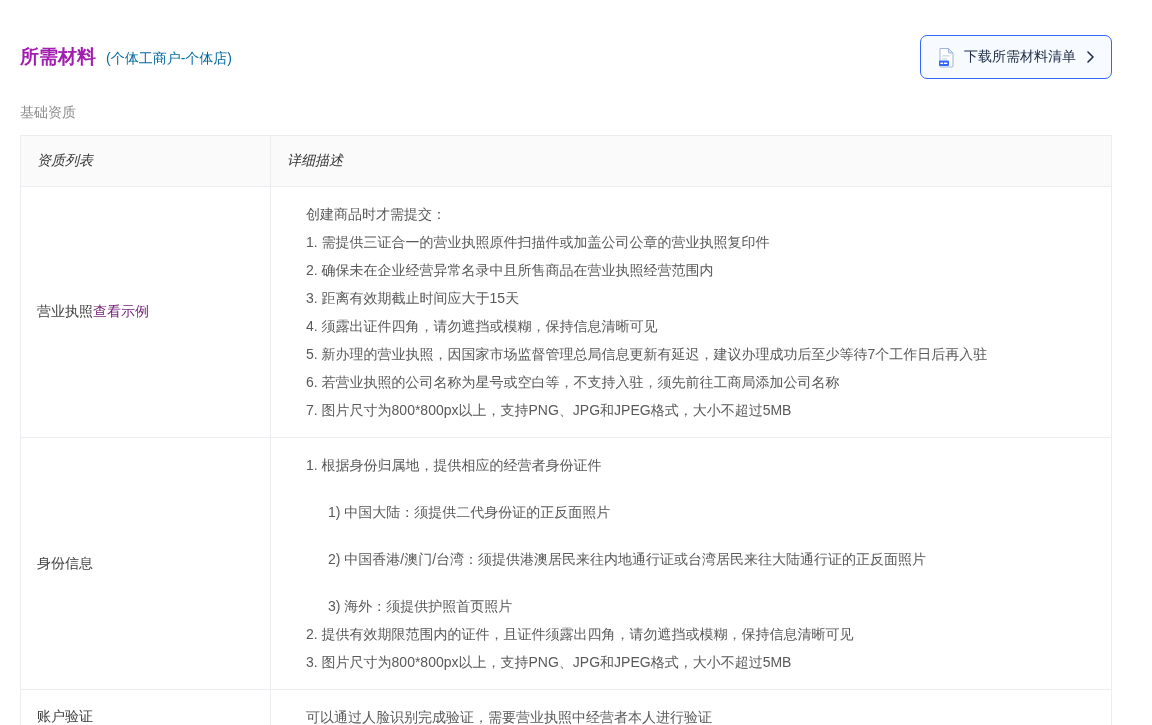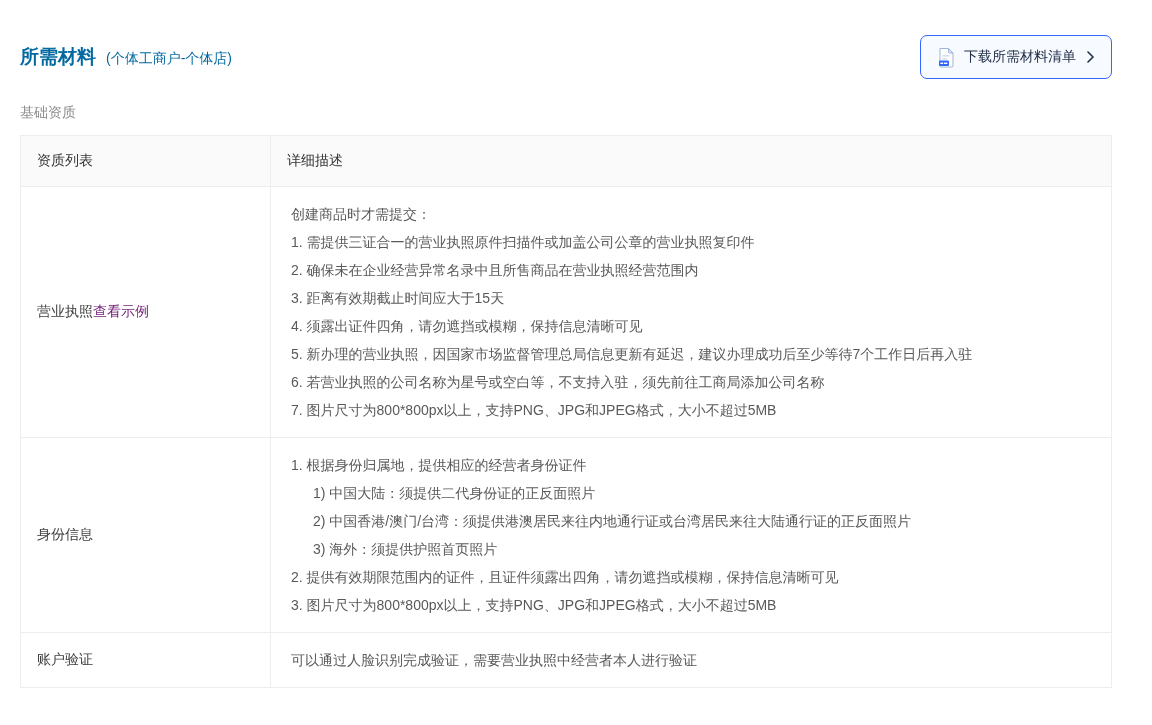--- a/index.html
+++ b/index.html
@@ -11,21 +11,21 @@
     overflow: hidden;
   }
   .page { padding: 34px 40px 0 20px; }
 
   
   .page-header {
     display: flex; align-items: center; justify-content: space-between;
     min-height: 46px;
   }
   .title-wrap { display: flex; align-items: baseline; gap: 10px; }
-  .page-title { font-size: 19px; font-weight: 600; color: #0369a1; }
+  .page-title { font-size: 19px; font-weight: 600; color: #a21caf; }
   .page-subtitle { font-size: 14px; color: #0369a1; font-weight: 400; }
 
   .download-btn {
     display: flex; align-items: center; gap: 8px;
     height: 44px; padding: 0 16px;
     background: #f7faff;
     border: 1px solid #3366ff;
     border-radius: 7px;
     cursor: pointer;
     font-family: inherit;
@@ -52,27 +52,27 @@
     vertical-align: middle;
   }
   .materials-table thead th {
     background: #fafafa;
     height: 51px;
     font-weight: 500;
     color: #333;
     padding: 0 0 0 16px;
   }
   .materials-table thead th:first-child { width: 250px; }
-  .materials-table thead { border-bottom: 1px solid #ebedf0; }
+  .materials-table thead { border-bottom: 1px solid #ebedf0; font-style: italic; }
   .label-cell { padding: 14px 10px 14px 16px; color: #404040; }
   .label-cell .cell-label { margin-right: 0; }
   .example-link { color: #701a75; text-decoration: none; cursor: pointer; }
-  .desc-cell { padding: 13px 24px 13px 20px; color: #595959; }
+  .desc-cell { padding: 13px 24px 13px 35px; color: #595959; }
   .desc-cell .line { line-height: 28px; white-space: nowrap; overflow: hidden; }
-  .desc-cell .line.indent-1 { padding-left: 22px; }
+  .desc-cell .line.indent-1 { padding-left: 22px; margin-top: 19px; }
 </style>
 </head>
 <body>
 
 <div class="page">
 
   <div class="page-header">
     <div class="title-wrap">
       <span class="page-title">所需材料</span>
       <span class="page-subtitle">(个体工商户-个体店)</span>

